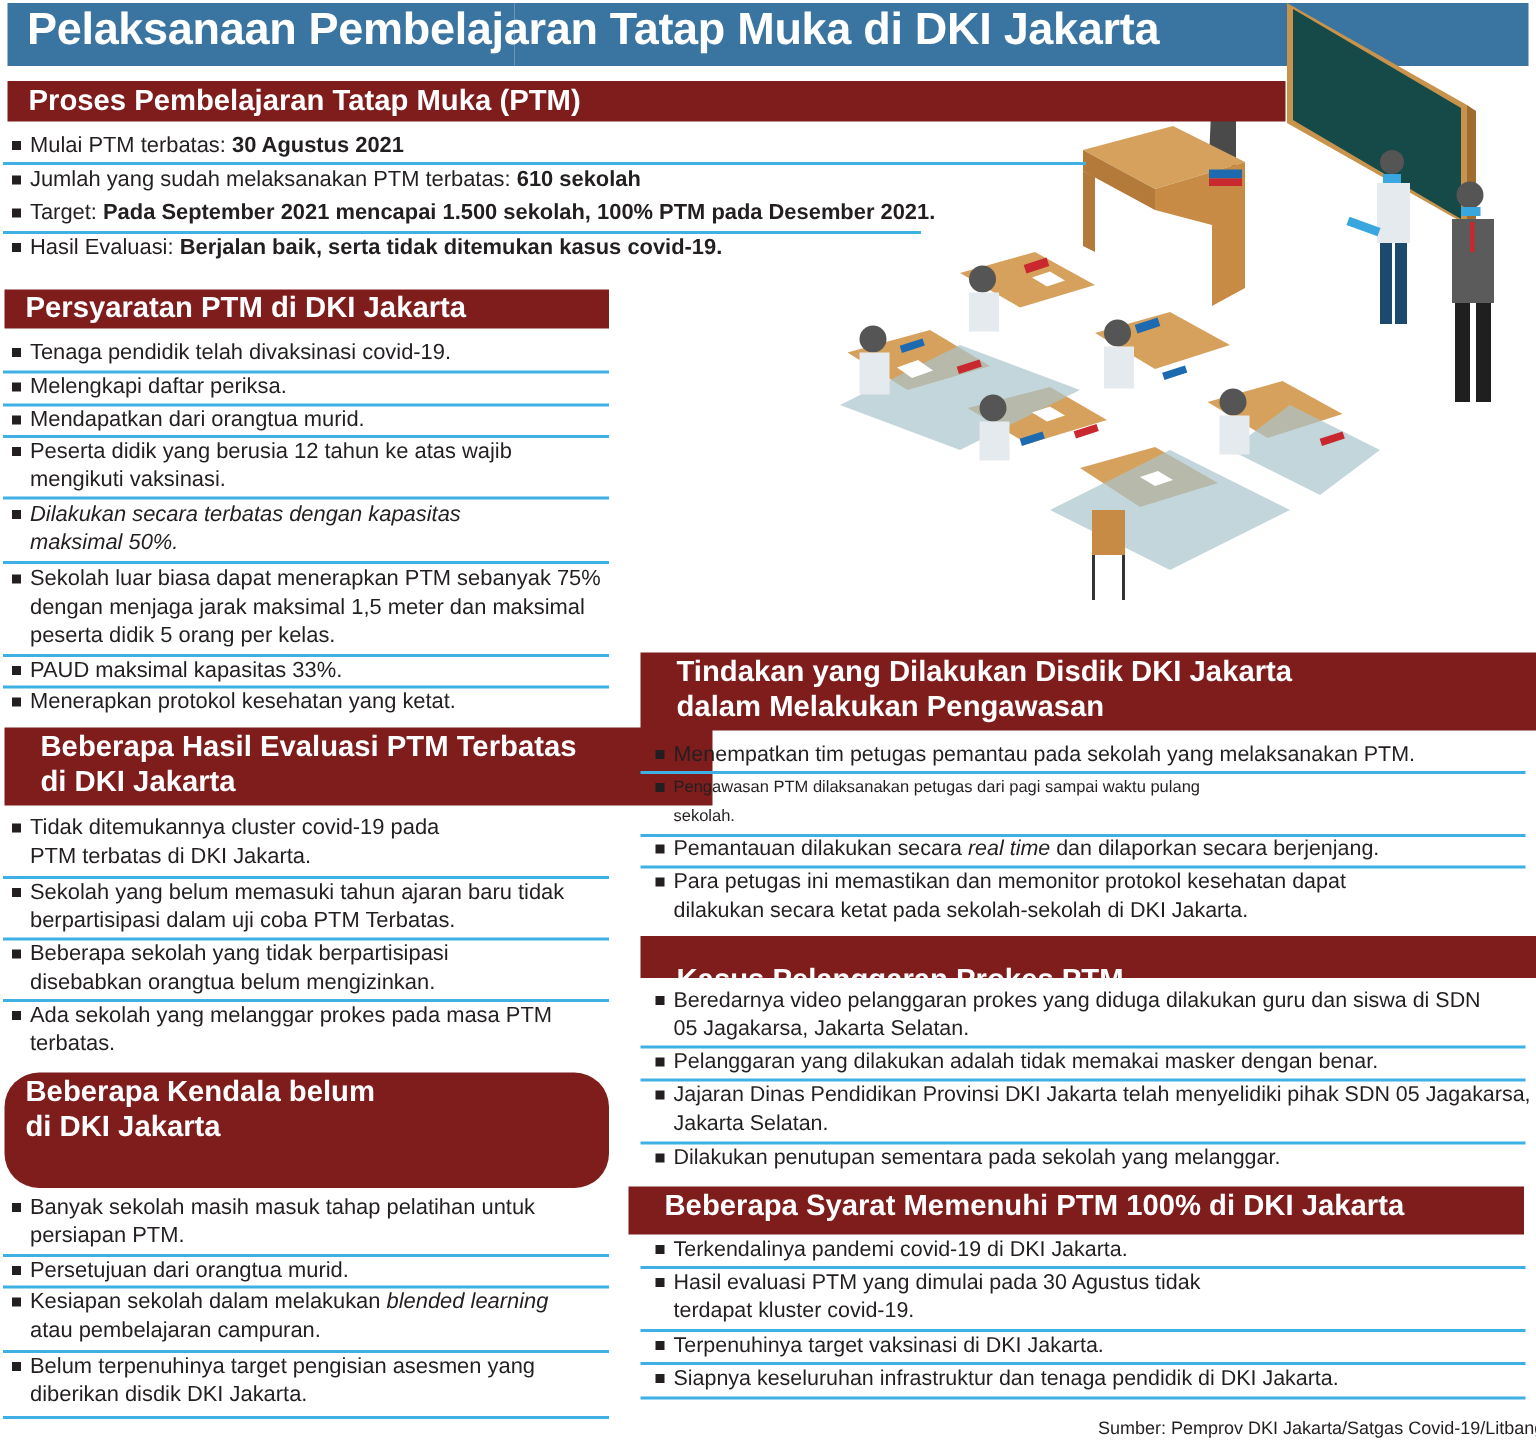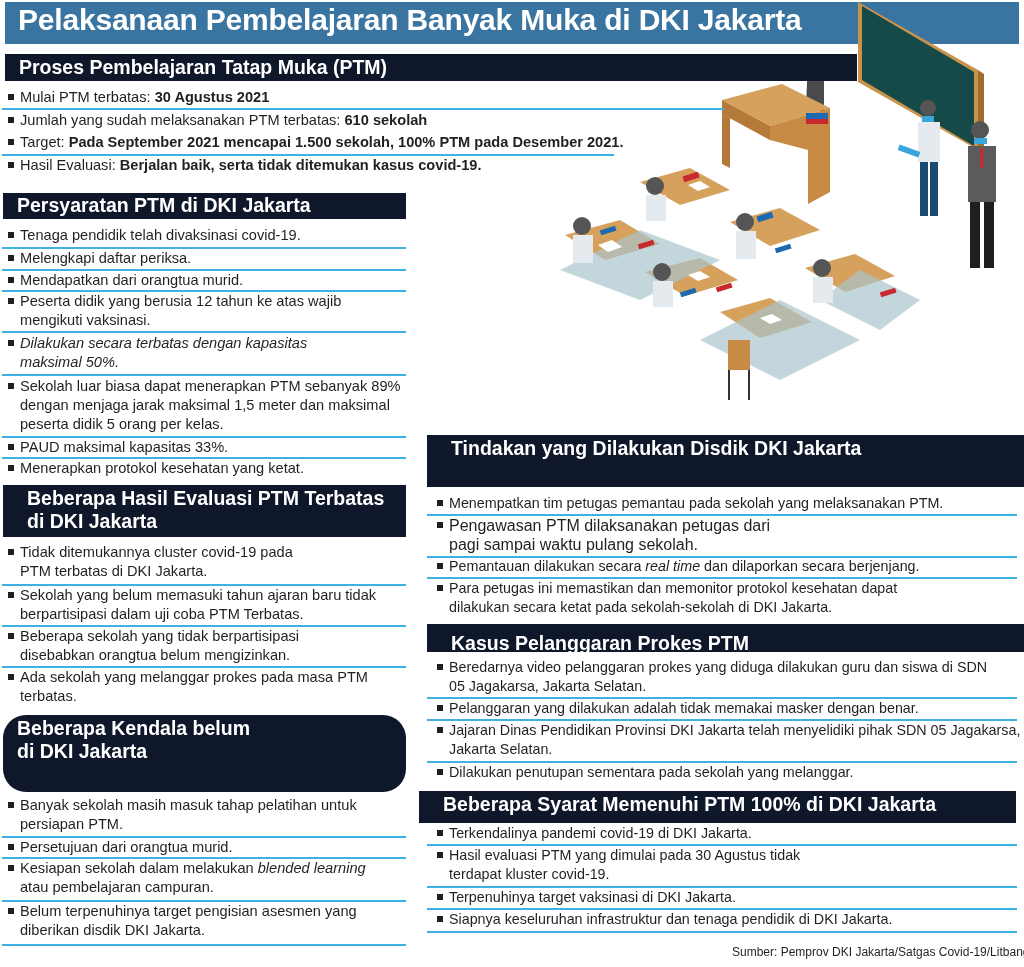--- a/index.html
+++ b/index.html
@@ -2,39 +2,39 @@
 <html><head>
 <meta charset="utf-8">
 <style>
   html, body { margin:0; padding:0; }
   body { width:1024px; height:967px; background:#ffffff; position:relative; overflow:hidden;
          font-family:"Liberation Sans", sans-serif; color:#231f20; }
   .title-bar { position:absolute; left:5px; top:2px; width:338px; height:42px; background:#3a75a2; }
   .title-bar-ext { position:absolute; left:343px; top:2px; width:676px; height:42px; background:#3a75a2; }
   .title-text { position:absolute; left:18px; top:3px; font-size:30px; font-weight:bold; color:#ffffff; white-space:nowrap; letter-spacing:-0.2px; }
 
-  .sec-head { position:absolute; background:#0f172a; color:#ffffff; font-weight:bold; font-size:19.5px; line-height:23px; padding:4px 0 4px 14px; box-sizing:border-box; }
+  .sec-head { position:absolute; background:#7f1d1d; color:#ffffff; font-weight:bold; font-size:19.5px; line-height:23px; padding:4px 0 4px 14px; box-sizing:border-box; }
   .sec-head span { display:block; }
 
   .item { position:absolute; font-size:14.6px; line-height:19px; box-sizing:border-box; padding-left:18px; }
   .item::before { content:""; position:absolute; left:6px; top:6px; width:6px; height:6px; background:#231f20; }
   .line { position:absolute; height:2px; background:#3fb0e3; }
   .b { font-weight:bold; }
   .i { font-style:italic; }
   .source { position:absolute; left:732px; top:945px; font-size:12px; color:#231f20; white-space:nowrap; }
 
   
   .illus { position:absolute; left:520px; top:0px; width:504px; height:430px; }
 </style>
 </head>
 <body>
 
 <div class="title-bar"></div>
 <div class="title-bar-ext"></div>
-<div class="title-text">Pelaksanaan Pembelajaran Banyak Muka di DKI Jakarta</div>
+<div class="title-text">Pelaksanaan Pembelajaran Tatap Muka di DKI Jakarta</div>
 
 <svg class="illus" viewBox="520 0 504 430" xmlns="http://www.w3.org/2000/svg">
 
   <polygon points="858,2 978,70 978,150 858,82" fill="#c8934c"></polygon>
   <polygon points="862,6 974,72 974,146 862,80" fill="#154a48"></polygon>
   <polygon points="978,70 984,74 984,154 978,150" fill="#a06d30"></polygon>
 
   <path d="M808,60 q14,-6 16,12 l0,40 l-18,-6 z" fill="#4a4a4a"></path>
 
   <polygon points="722,100 782,84 830,108 770,126" fill="#d6a15c"></polygon>
@@ -125,27 +125,27 @@
 <div class="item" style="left:2px; top:226px; width:400px;">Tenaga pendidik telah divaksinasi covid-19.</div>
 <div class="line" style="left:2px; top:247px; width:404px;"></div>
 <div class="item" style="left:2px; top:249px; width:400px;">Melengkapi daftar periksa.</div>
 <div class="line" style="left:2px; top:269px; width:404px;"></div>
 <div class="item" style="left:2px; top:271px; width:400px;">Mendapatkan dari orangtua murid.</div>
 <div class="line" style="left:2px; top:290px; width:404px;"></div>
 <div class="item" style="left:2px; top:292px; width:398px;">Peserta didik yang berusia 12 tahun ke atas wajib mengikuti vaksinasi.</div>
 <div class="line" style="left:2px; top:331px; width:404px;"></div>
 <div class="item" style="left:2px; top:334px; width:370px;font-style:italic;">Dilakukan secara terbatas dengan kapasitas maksimal 50%.</div>
 <div class="line" style="left:2px; top:374px; width:404px;"></div>
-<div class="item" style="left:2px; top:377px; width:404px;">Sekolah luar biasa dapat menerapkan PTM sebanyak 89% dengan menjaga jarak maksimal 1,5 meter dan maksimal peserta didik 5 orang per kelas.</div>
+<div class="item" style="left:2px; top:377px; width:404px;">Sekolah luar biasa dapat menerapkan PTM sebanyak 75% dengan menjaga jarak maksimal 1,5 meter dan maksimal peserta didik 5 orang per kelas.</div>
 <div class="line" style="left:2px; top:436px; width:404px;"></div>
 <div class="item" style="left:2px; top:438px; width:400px;">PAUD maksimal kapasitas 33%.</div>
 <div class="line" style="left:2px; top:457px; width:404px;"></div>
 <div class="item" style="left:2px; top:459px; width:400px;">Menerapkan protokol kesehatan yang ketat.</div>
 
-<div class="sec-head" style="left:3px; top:485px; width:403px; height:52px; padding-top:2px;padding-left:24px;">
+<div class="sec-head" style="left:3px; top:485px; width:472px; height:52px; padding-top:2px;padding-left:24px;">
   <span>Beberapa Hasil Evaluasi PTM Terbatas</span>
   <span>di DKI Jakarta</span>
 </div>
 <div class="item" style="left:2px; top:543px; width:300px;">Tidak ditemukannya cluster covid-19 pada PTM terbatas di DKI Jakarta.</div>
 <div class="line" style="left:2px; top:584px; width:404px;"></div>
 <div class="item" style="left:2px; top:586px; width:404px;">Sekolah yang belum memasuki tahun ajaran baru tidak berpartisipasi dalam uji coba PTM Terbatas.</div>
 <div class="line" style="left:2px; top:625px; width:404px;"></div>
 <div class="item" style="left:2px; top:627px; width:340px;">Beberapa sekolah yang tidak berpartisipasi disebabkan orangtua belum mengizinkan.</div>
 <div class="line" style="left:2px; top:666px; width:404px;"></div>
 <div class="item" style="left:2px; top:668px; width:380px;">Ada sekolah yang melanggar prokes pada masa PTM terbatas.</div>
@@ -160,32 +160,33 @@
 <div class="line" style="left:2px; top:857px; width:404px;"></div>
 <div class="item" style="left:2px; top:859px; width:380px;">
   <span>Kesiapan sekolah dalam melakukan </span><span class="i">blended learning</span><span> atau pembelajaran campuran.</span>
 </div>
 <div class="line" style="left:2px; top:900px; width:404px;"></div>
 <div class="item" style="left:2px; top:902px; width:370px;">Belum terpenuhinya target pengisian asesmen yang diberikan disdik DKI Jakarta.</div>
 <div class="line" style="left:2px; top:944px; width:404px;"></div>
 
 <div class="sec-head" style="left:427px; top:435px; width:597px; height:52px; padding-top:2px; padding-left:24px;">
   <span>Tindakan yang Dilakukan Disdik DKI Jakarta</span>
+  <span>dalam Melakukan Pengawasan</span>
 </div>
 <div class="item" style="left:431px; top:494px; width:593px; font-size:14.3px;">Menempatkan tim petugas pemantau pada sekolah yang melaksanakan PTM.</div>
 <div class="line" style="left:427px; top:514px; width:590px;"></div>
-<div class="item" style="left:431px; top:516px; width:370px; font-size:16px;">Pengawasan PTM dilaksanakan petugas dari pagi sampai waktu pulang sekolah.</div>
+<div class="item" style="left:431px; top:516px; width:370px; font-size:11px;">Pengawasan PTM dilaksanakan petugas dari pagi sampai waktu pulang sekolah.</div>
 <div class="line" style="left:427px; top:556px; width:590px;"></div>
 <div class="item" style="left:431px; top:557px; width:593px; font-size:14.3px;">
   <span>Pemantauan dilakukan secara </span><span class="i">real time</span><span> dan dilaporkan secara berjenjang.</span>
 </div>
 <div class="line" style="left:427px; top:577px; width:590px;"></div>
 <div class="item" style="left:431px; top:579px; width:470px; font-size:14.3px;">Para petugas ini memastikan dan memonitor protokol kesehatan dapat dilakukan secara ketat pada sekolah-sekolah di DKI Jakarta.</div>
 
-<div class="sec-head" style="left:427px; top:624px; width:597px; height:28px; padding-top:8px; padding-left:24px;">
+<div class="sec-head" style="left:427px; top:624px; width:597px; height:28px; padding-top:18px; padding-left:24px;">
   <span>Kasus Pelanggaran Prokes PTM</span>
 </div>
 <div class="item" style="left:431px; top:658px; width:560px; font-size:14.3px;">Beredarnya video pelanggaran prokes yang diduga dilakukan guru dan siswa di SDN 05 Jagakarsa, Jakarta Selatan.</div>
 <div class="line" style="left:427px; top:697px; width:590px;"></div>
 <div class="item" style="left:431px; top:699px; width:593px; font-size:14.3px;">Pelanggaran yang dilakukan adalah tidak memakai masker dengan benar.</div>
 <div class="line" style="left:427px; top:719px; width:590px;"></div>
 <div class="item" style="left:431px; top:721px; width:593px; font-size:14.3px;">Jajaran Dinas Pendidikan Provinsi DKI Jakarta telah menyelidiki pihak SDN 05 Jagakarsa, Jakarta Selatan.</div>
 <div class="line" style="left:427px; top:761px; width:590px;"></div>
 <div class="item" style="left:431px; top:763px; width:593px; font-size:14.3px;">Dilakukan penutupan sementara pada sekolah yang melanggar.</div>
 

